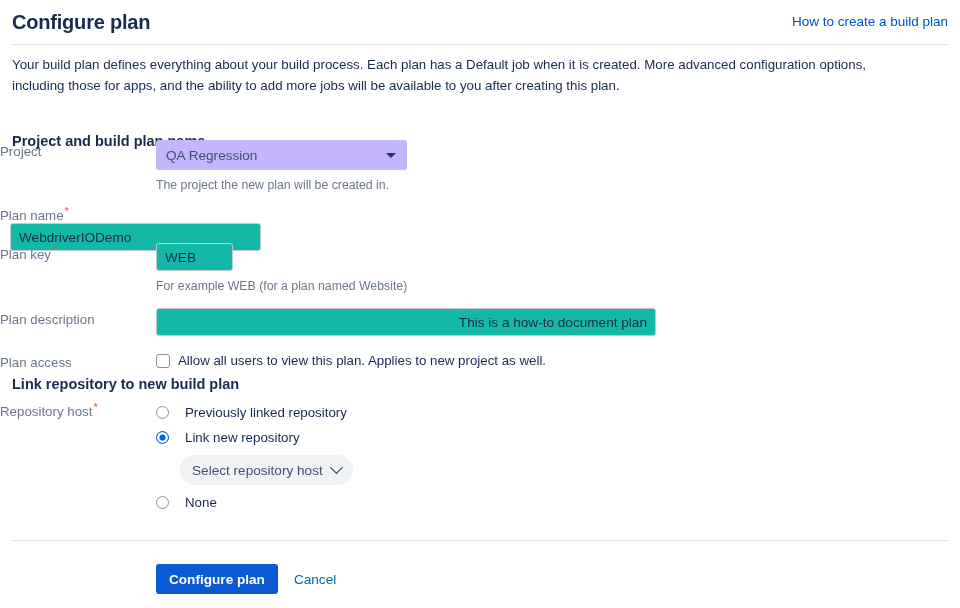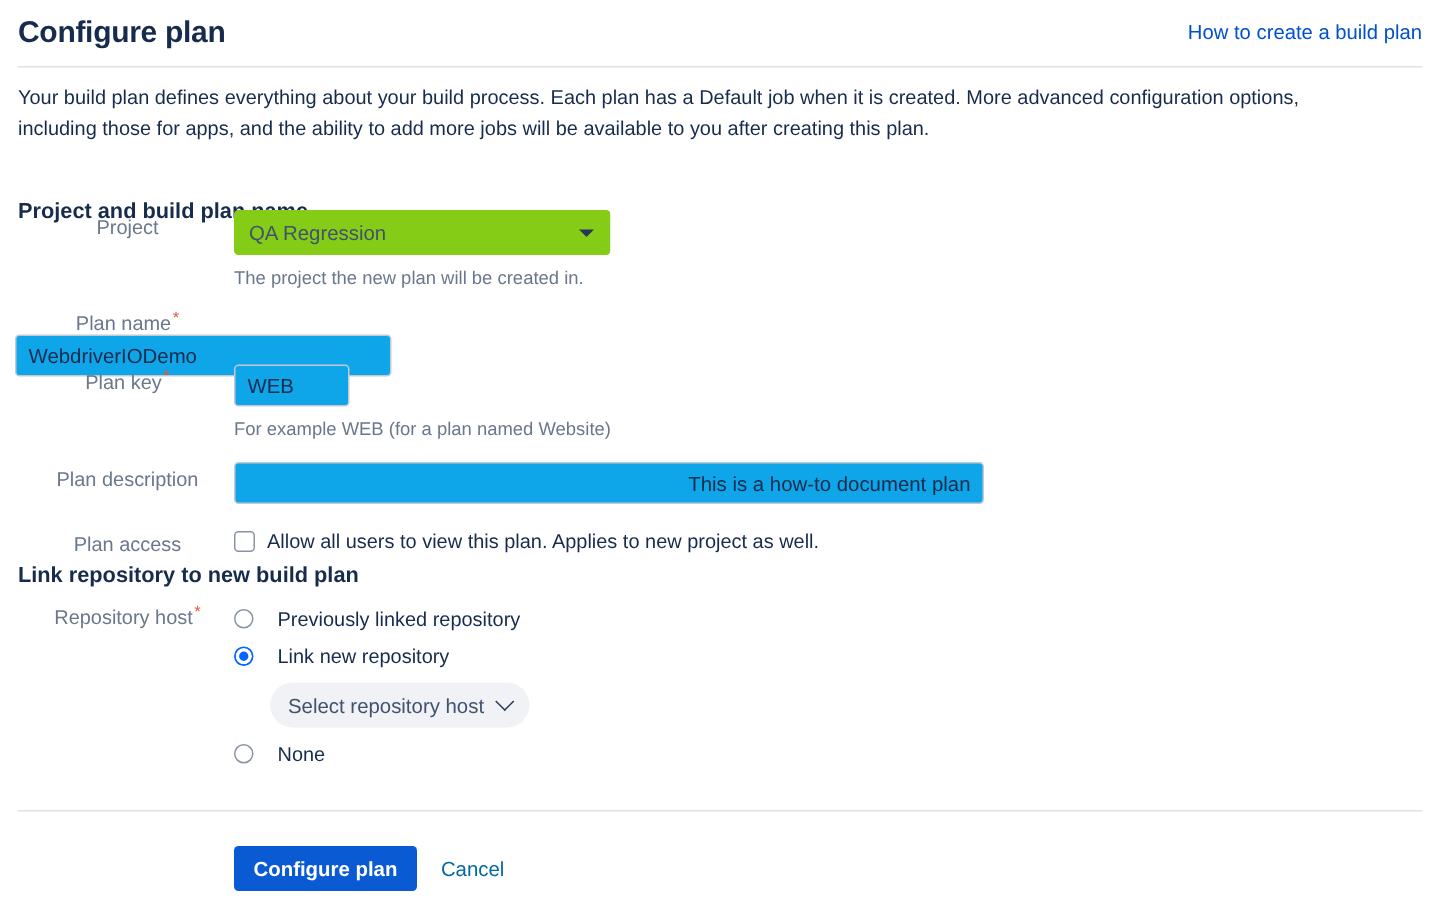--- a/index.html
+++ b/index.html
@@ -62,41 +62,40 @@
     font-weight: bold;
     color: #172B4D;
   }
   #heading-project { top: 116px; margin-top: 17px; }
   #heading-repo { top: 376px; }
 
   
   .row { position: absolute; left: 0; display: flex; align-items: flex-start; }
   .field-label {
     width: 146px;
-    text-align: center;
+    text-align: left;
     font-size: 13.3px;
     color: #6B778C;
     padding-top: 4px;
     white-space: nowrap;
-    padding-left: 24px;
   }
   .field-label .req {
     color: #DE5B3B;
     font-size: 11px;
     vertical-align: super;
     line-height: 0;
     margin-left: 1px;
   }
   .field-control { margin-left: 10px; }
 
   
   .select-soft {
     position: relative;
     height: 30px;
-    background: #84cc16;
+    background: #c4b5fd;
     border: 1px solid transparent;
     border-radius: 3px;
     display: flex;
     align-items: center;
     padding: 0 28px 0 9px;
     font-size: 13.6px;
     color: #42526E;
     cursor: pointer;
     user-select: none;
   }
@@ -131,21 +130,21 @@
     border-right: 1.9px solid #253858;
     border-bottom: 1.9px solid #253858;
     transform: rotate(45deg) translate(-2px, -2px);
   }
 
   
   .text-input {
     height: 28px;
     border: 1px solid #C3C9D3;
     border-radius: 3px;
-    background: #0ea5e9;
+    background: #14b8a6;
     font-family: "Liberation Sans", sans-serif;
     font-size: 13.6px;
     color: #172B4D;
     padding: 0 8px;
     outline: none;
   }
   #plan-name-input { width: 251px; }
   #plan-key-input { width: 77px; }
   #plan-description-input { width: 500px; text-align: right; }
 

